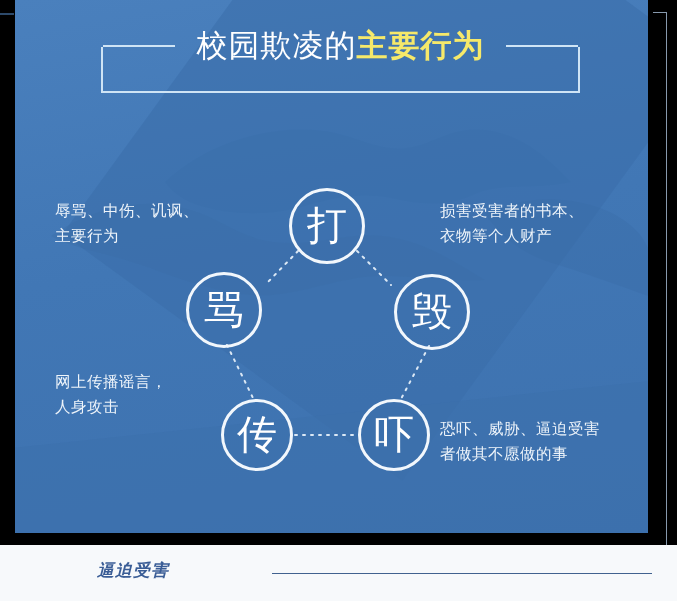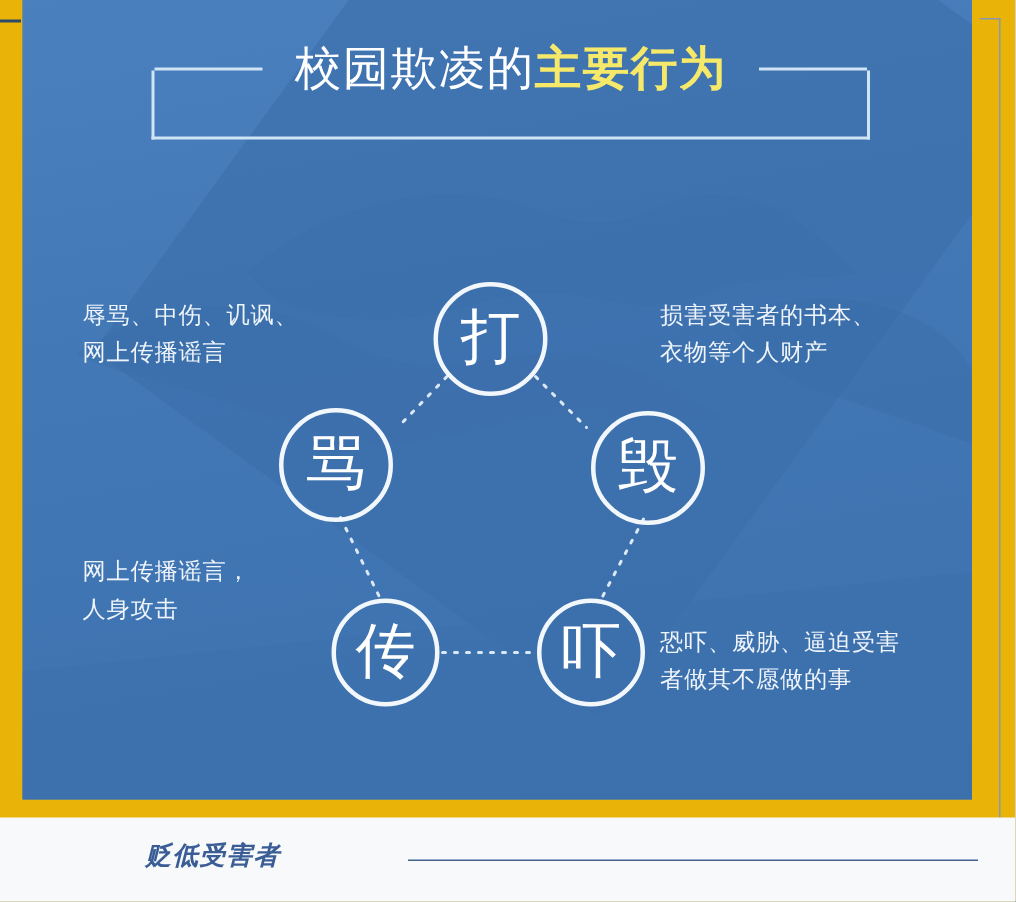--- a/index.html
+++ b/index.html
@@ -9,21 +9,21 @@
     background: #ffffff;
   }
   body {
     font-family: "Liberation Sans", "DejaVu Sans", sans-serif;
   }
 
   #page {
     position: relative;
     width: 677px;
     height: 601px;
-    background: #eab308;
+    background: #000000;
     overflow: hidden;
   }
 
   
   .corner-tick {
     position: absolute;
     left: 0px;
     top: 13px;
     width: 14px;
     height: 2px;
@@ -274,29 +274,29 @@
         <span>毁</span>
       </div>
       <div class="node node-chuan">
         <span>传</span>
       </div>
       <div class="node node-xia">
         <span>吓</span>
       </div>
 
       <div class="caption cap-left">辱骂、中伤、讥讽、
-网上传播谣言</div>
+主要行为</div>
       <div class="caption cap-right">损害受害者的书本、
 衣物等个人财产</div>
       <div class="caption cap-bleft">网上传播谣言，
 人身攻击</div>
       <div class="caption cap-bright">恐吓、威胁、逼迫受害
 者做其不愿做的事</div>
 
     </div>
   </div>
 
   <div class="footer">
-    <div class="footer-label">贬低受害者</div>
+    <div class="footer-label">逼迫受害</div>
     <div class="footer-rule"></div>
   </div>
 
 </div>
 
 </body></html>

